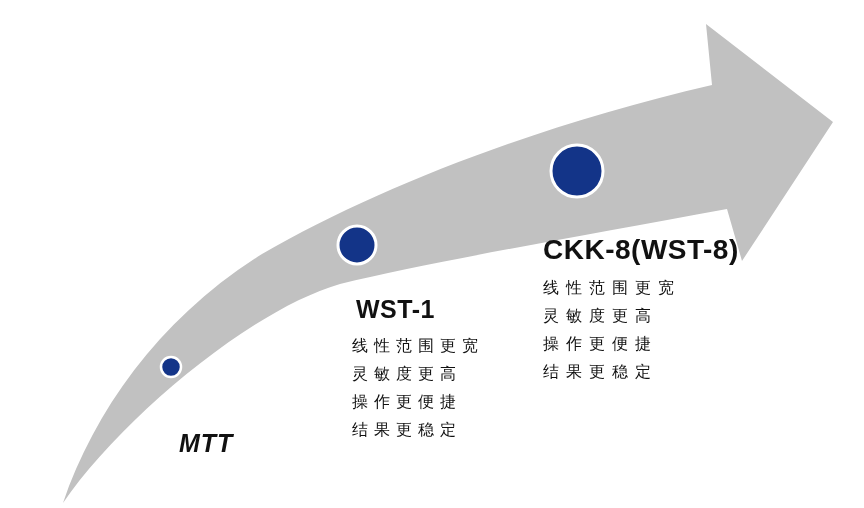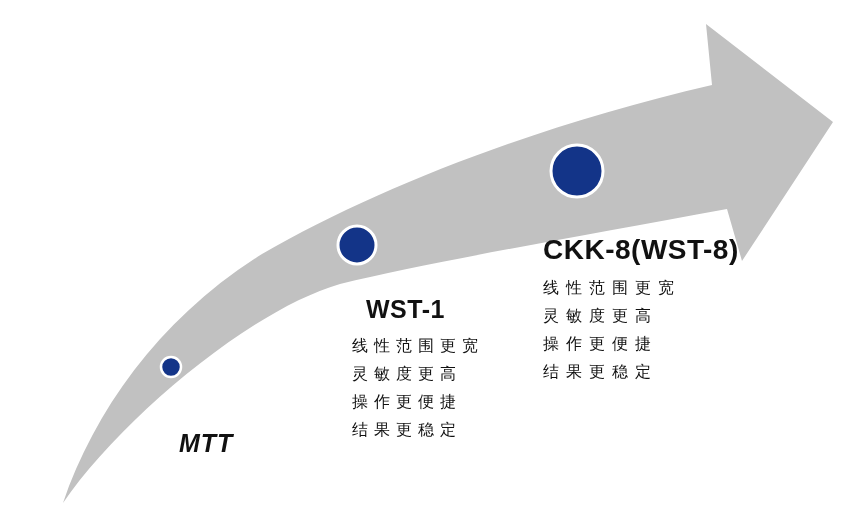--- a/index.html
+++ b/index.html
@@ -12,21 +12,21 @@
     font-family: "Liberation Sans", "DejaVu Sans", sans-serif;
     color: #111111;
   }
   .arrow-svg { position: absolute; left: 0; top: 0; }
   .stage-label {
     position: absolute;
     font-weight: bold;
     white-space: nowrap;
   }
   .label-mtt   { left: 179px; top: 429px; font-size: 25px; letter-spacing: 1px; font-style: italic; }
-  .label-wst1  { left: 366px; top: 295px; font-size: 25px; letter-spacing: 0.5px; }
+  .label-wst1  { left: 356px; top: 295px; font-size: 25px; letter-spacing: 0.5px; }
   .label-ckk8  { left: 543px; top: 234px; font-size: 28px; letter-spacing: 0.5px; }
   .feature-list {
     position: absolute;
     font-size: 16px;
     line-height: 28px;
     white-space: nowrap;
     font-family: Liberation Mono, monospace;
   }
   .features-wst1 { left: 352px; top: 333px; letter-spacing: 6px; }
   .features-ckk8 { left: 543px; top: 275px; letter-spacing: 7px; }

